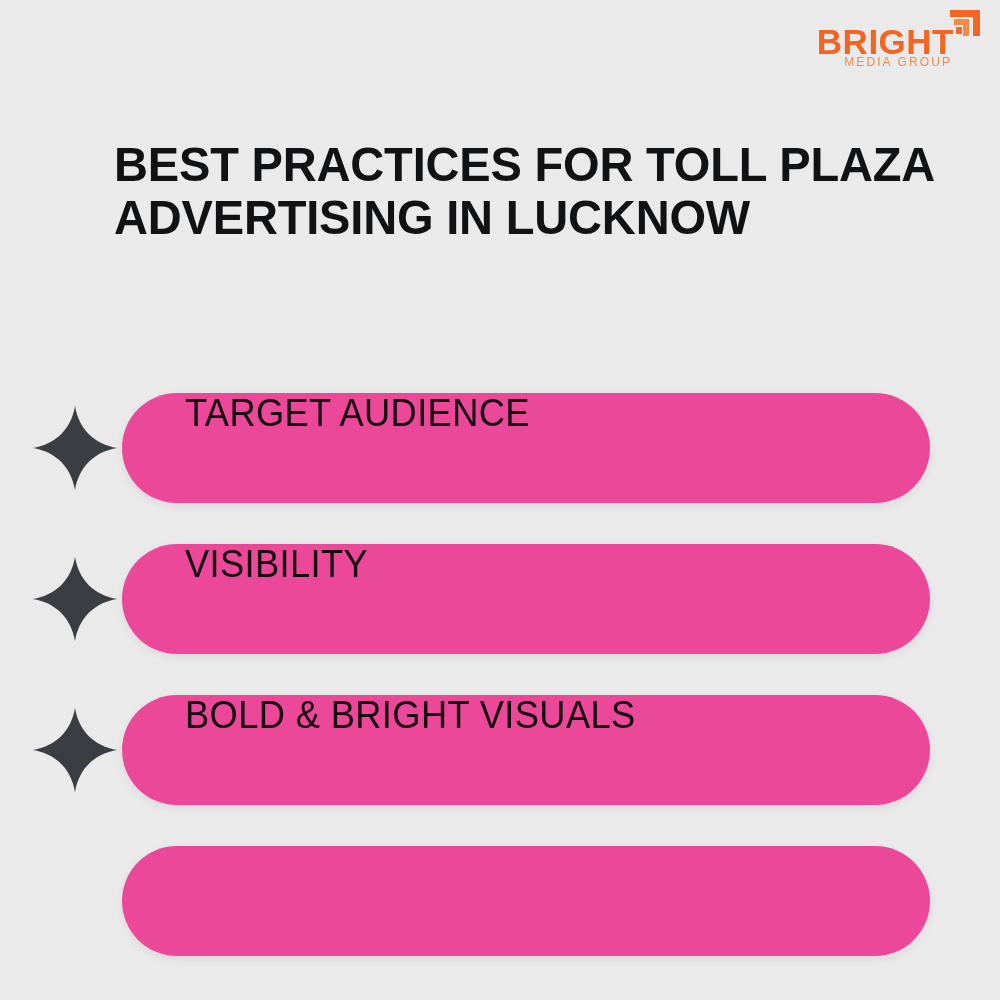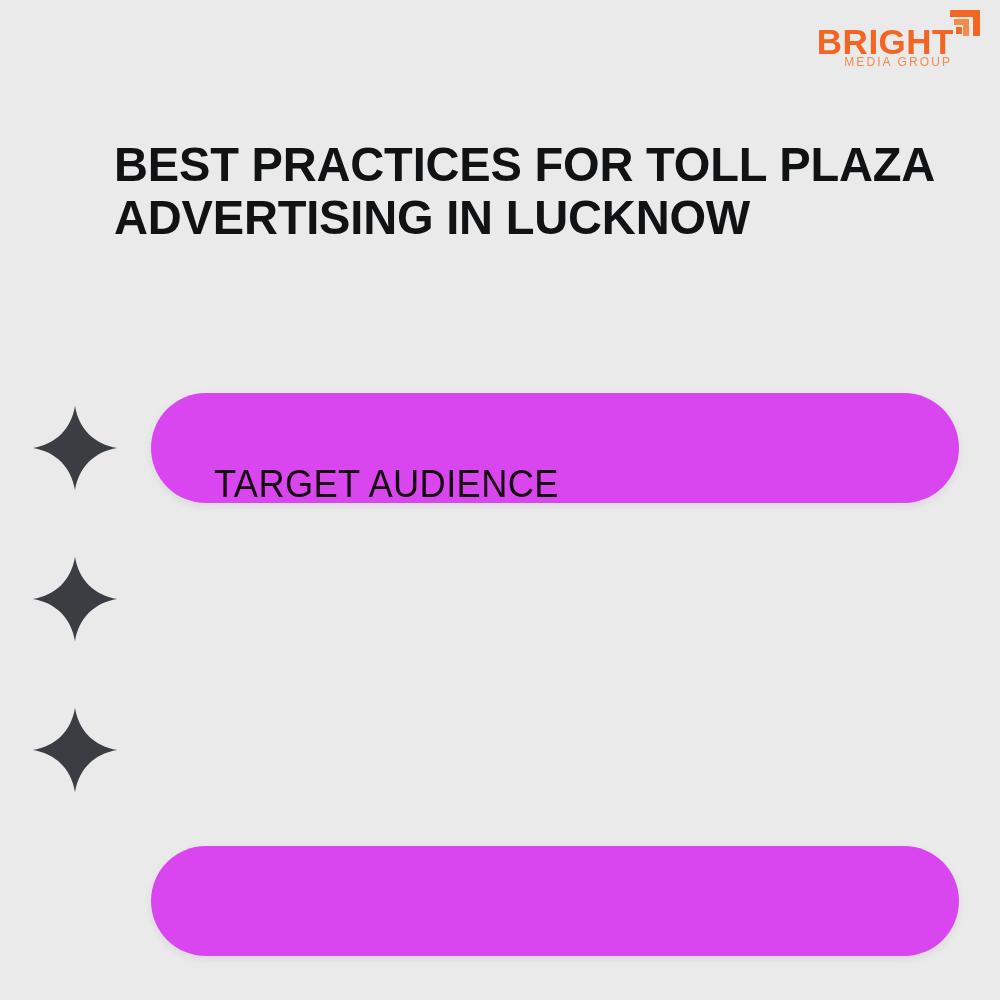--- a/index.html
+++ b/index.html
@@ -91,29 +91,29 @@
   .sparkle-icon {
     position: absolute;
     left: 31px;
     top: 11px;
     width: 88px;
     height: 88px;
   }
 
   .pill {
     position: absolute;
-    left: 151px;
+    left: 122px;
     top: 0;
     width: 808px;
     height: 110px;
-    background: #d946ef;
+    background: #ec4899;
     border-radius: 58px;
     box-shadow: 0 3px 7px rgba(120, 90, 120, 0.13);
     display: flex;
-    align-items: flex-end;
+    align-items: flex-start;
   }
 
   .pill-label {
     margin-left: 63px;
     font-size: 39px;
     font-weight: 400;
     color: #16080f;
     letter-spacing: 0.4px;
     line-height: 1;
     transform: scaleX(0.93);
@@ -153,29 +153,35 @@
       <span class="pill-label">TARGET AUDIENCE</span>
     </div>
   </div>
 
   <div class="practice-row">
     <span class="sparkle-icon">
       <svg viewBox="0 0 100 100" width="88" height="88" aria-hidden="true">
         <path d="M50 2 C54 28 72 46 98 50 C72 54 54 72 50 98 C46 72 28 54 2 50 C28 46 46 28 50 2 Z" fill="#3a3d42"></path>
       </svg>
     </span>
+    <div class="pill">
+      <span class="pill-label">VISIBILITY</span>
+    </div>
   </div>
 
 
   <div class="practice-row">
     <span class="sparkle-icon">
       <svg viewBox="0 0 100 100" width="88" height="88" aria-hidden="true">
         <path d="M50 2 C54 28 72 46 98 50 C72 54 54 72 50 98 C46 72 28 54 2 50 C28 46 46 28 50 2 Z" fill="#3a3d42"></path>
       </svg>
     </span>
+    <div class="pill">
+      <span class="pill-label">BOLD &amp; BRIGHT VISUALS</span>
+    </div>
   </div>
 
   <div class="practice-row">
     <div class="pill">
       <span class="pill-label"></span>
     </div>
   </div>
 
 </div>
 

